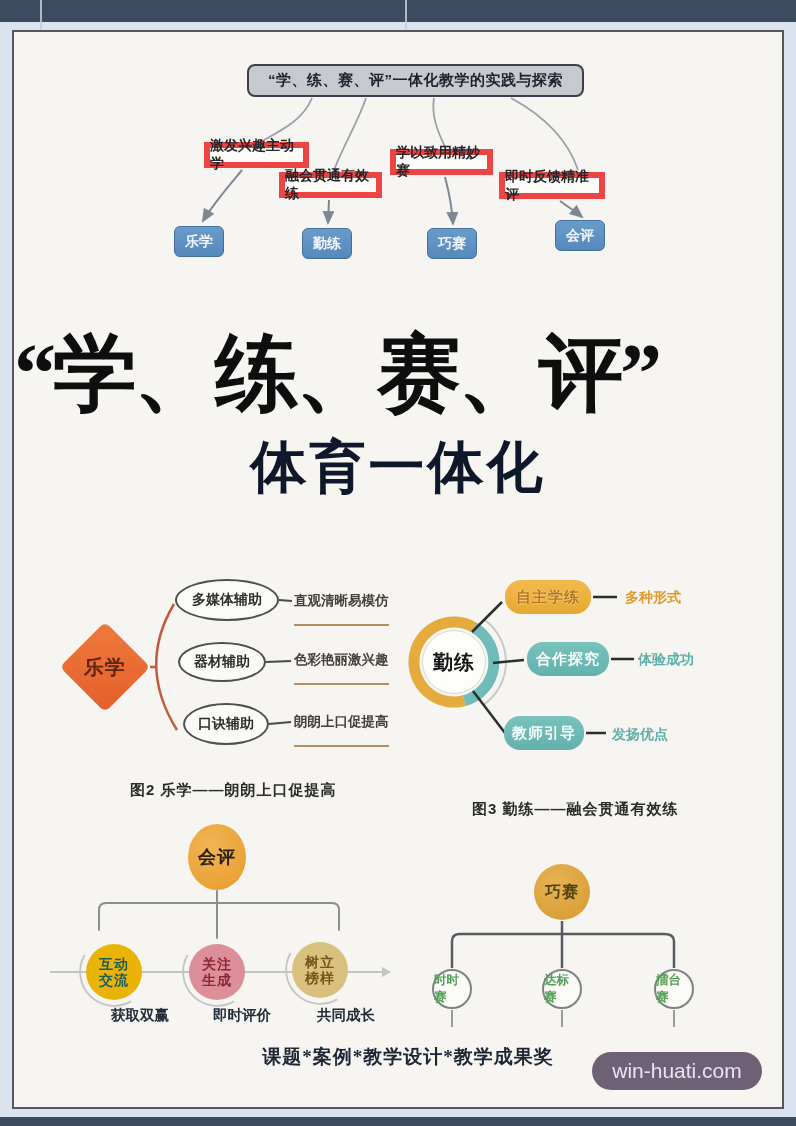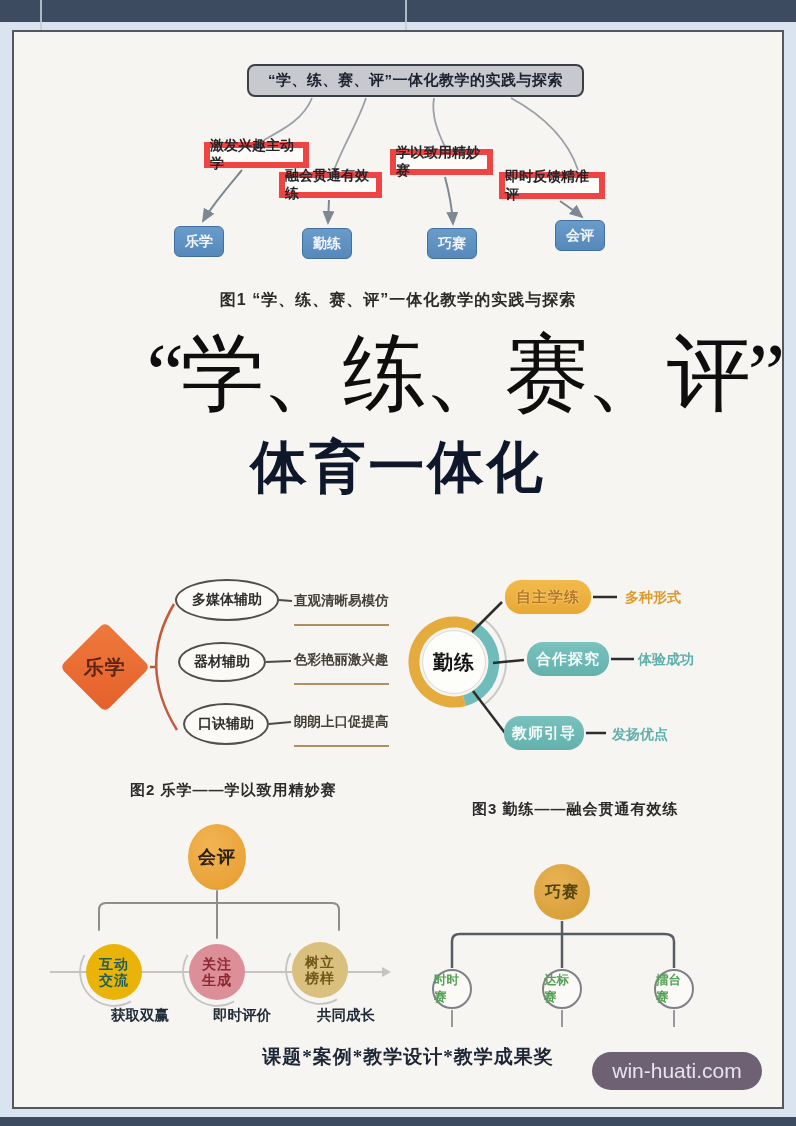--- a/index.html
+++ b/index.html
@@ -12,21 +12,21 @@
   .overlay { position:absolute; left:0; top:0; width:772px; height:1075px; pointer-events:none; }
 
   
   .f1-root { position:absolute; left:233px; top:32px; width:337px; height:33px; background:#c7c9ce; border:2px solid #3a3f4a; border-radius:8px; display:flex; align-items:center; justify-content:center; font-size:15px; font-weight:bold; color:#1c2230; letter-spacing:.5px; }
   .f1-mid { position:absolute; background:#fdfcf8; border:6px solid #ef4444; display:flex; align-items:center; justify-content:center; font-size:14px; font-weight:bold; color:#26262a; }
   .f1-leaf { position:absolute; width:50px; height:31px; background:linear-gradient(180deg,#699bca,#5688bb); border:1.5px solid #41709f; border-radius:6px; display:flex; align-items:center; justify-content:center; font-size:14px; font-weight:bold; color:#f2f6fa; }
   .caption { position:absolute; font-size:15px; font-weight:bold; color:#2b2b2b; letter-spacing:1px; white-space:nowrap; }
   .cap1 { left:0; right:0; top:258px; text-align:center; font-size:16px; }
 
   
-  .title1 { position:absolute; left:0; right:0; top:292px; text-align:right; font-family:"Liberation Serif","DejaVu Serif",serif; font-weight:400; font-size:84px; line-height:1.2; color:#0e0e0e; letter-spacing:-3px; white-space:nowrap; }
+  .title1 { position:absolute; left:0; right:0; top:292px; text-align:left; font-family:"Liberation Serif","DejaVu Serif",serif; font-weight:700; font-size:84px; line-height:1.2; color:#0e0e0e; letter-spacing:-3px; white-space:nowrap; }
   .title2 { position:absolute; left:0; right:0; top:398px; text-align:center; font-family:"Liberation Serif","DejaVu Serif",serif; font-weight:900; font-size:56px; color:#0f172a; letter-spacing:3px; }
 
   
   .diamond { position:absolute; left:59px; top:603px; width:64px; height:64px; background:linear-gradient(135deg,#ee7a3c,#e55f2c); transform:rotate(45deg); border-radius:6px; display:flex; align-items:center; justify-content:center; }
   .diamond span { transform:rotate(-45deg); font-size:20px; font-weight:bold; color:#5d2410; letter-spacing:1px; }
   .oval { position:absolute; background:#fbfaf6; border:2px solid #4f4f4f; border-radius:50%; display:flex; align-items:center; justify-content:center; font-size:14px; font-weight:bold; color:#2e2e2e; }
   .note2 { position:absolute; font-size:13.5px; font-weight:bold; color:#45403a; border-bottom:2px solid #b08f62; padding-bottom:14px; white-space:nowrap; }
   .cap2 { left:116px; top:749px; }
 
   
@@ -128,35 +128,34 @@
 
     <div class="f1-root">“学、练、赛、评”一体化教学的实践与探索</div>
     <div class="f1-mid" style="left:190px;top:110px;width:105px;height:26px">激发兴趣主动学</div>
     <div class="f1-mid" style="left:265px;top:140px;width:103px;height:26px">融会贯通有效练</div>
     <div class="f1-mid" style="left:376px;top:117px;width:103px;height:26px">学以致用精妙赛</div>
     <div class="f1-mid" style="left:485px;top:140px;width:106px;height:27px">即时反馈精准评</div>
     <div class="f1-leaf" style="left:160px;top:194px">乐学</div>
     <div class="f1-leaf" style="left:288px;top:196px">勤练</div>
     <div class="f1-leaf" style="left:413px;top:196px">巧赛</div>
     <div class="f1-leaf" style="left:541px;top:188px">会评</div>
-    <div class="caption cap1">图1  “学、练、赛、评”一体化教学的实践与探索</div>
 
     <div class="title1">“学、练、赛、评”</div>
     <div class="title2">体育一体化</div>
 
     <div class="diamond">
         <span>乐学</span>
       </div>
     <div class="oval" style="left:161px;top:547px;width:104px;height:42px">多媒体辅助</div>
     <div class="oval" style="left:164px;top:610px;width:88px;height:40px">器材辅助</div>
     <div class="oval" style="left:169px;top:671px;width:86px;height:42px">口诀辅助</div>
     <div class="note2" style="left:280px;top:560px">直观清晰易模仿</div>
     <div class="note2" style="left:280px;top:619px">色彩艳丽激兴趣</div>
     <div class="note2" style="left:280px;top:681px">朗朗上口促提高</div>
-    <div class="caption cap2">图2  乐学——学以致用精妙赛</div>
+    <div class="caption cap2">图2  乐学——朗朗上口促提高</div>
 
     <div class="f3-center">勤练</div>
     <div class="pill pill-orange" style="left:491px;top:548px;width:86px;height:34px">自主学练</div>
     <div class="pill pill-teal" style="left:513px;top:610px;width:82px;height:34px">合作探究</div>
     <div class="pill pill-teal" style="left:490px;top:684px;width:80px;height:34px">教师引导</div>
     <div class="note3 n3-orange" style="left:611px;top:557px">多种形式</div>
     <div class="note3 n3-teal" style="left:624px;top:619px">体验成功</div>
     <div class="note3 n3-teal" style="left:598px;top:694px">发扬优点</div>
     <div class="caption cap3">图3  勤练——融会贯通有效练</div>
 

